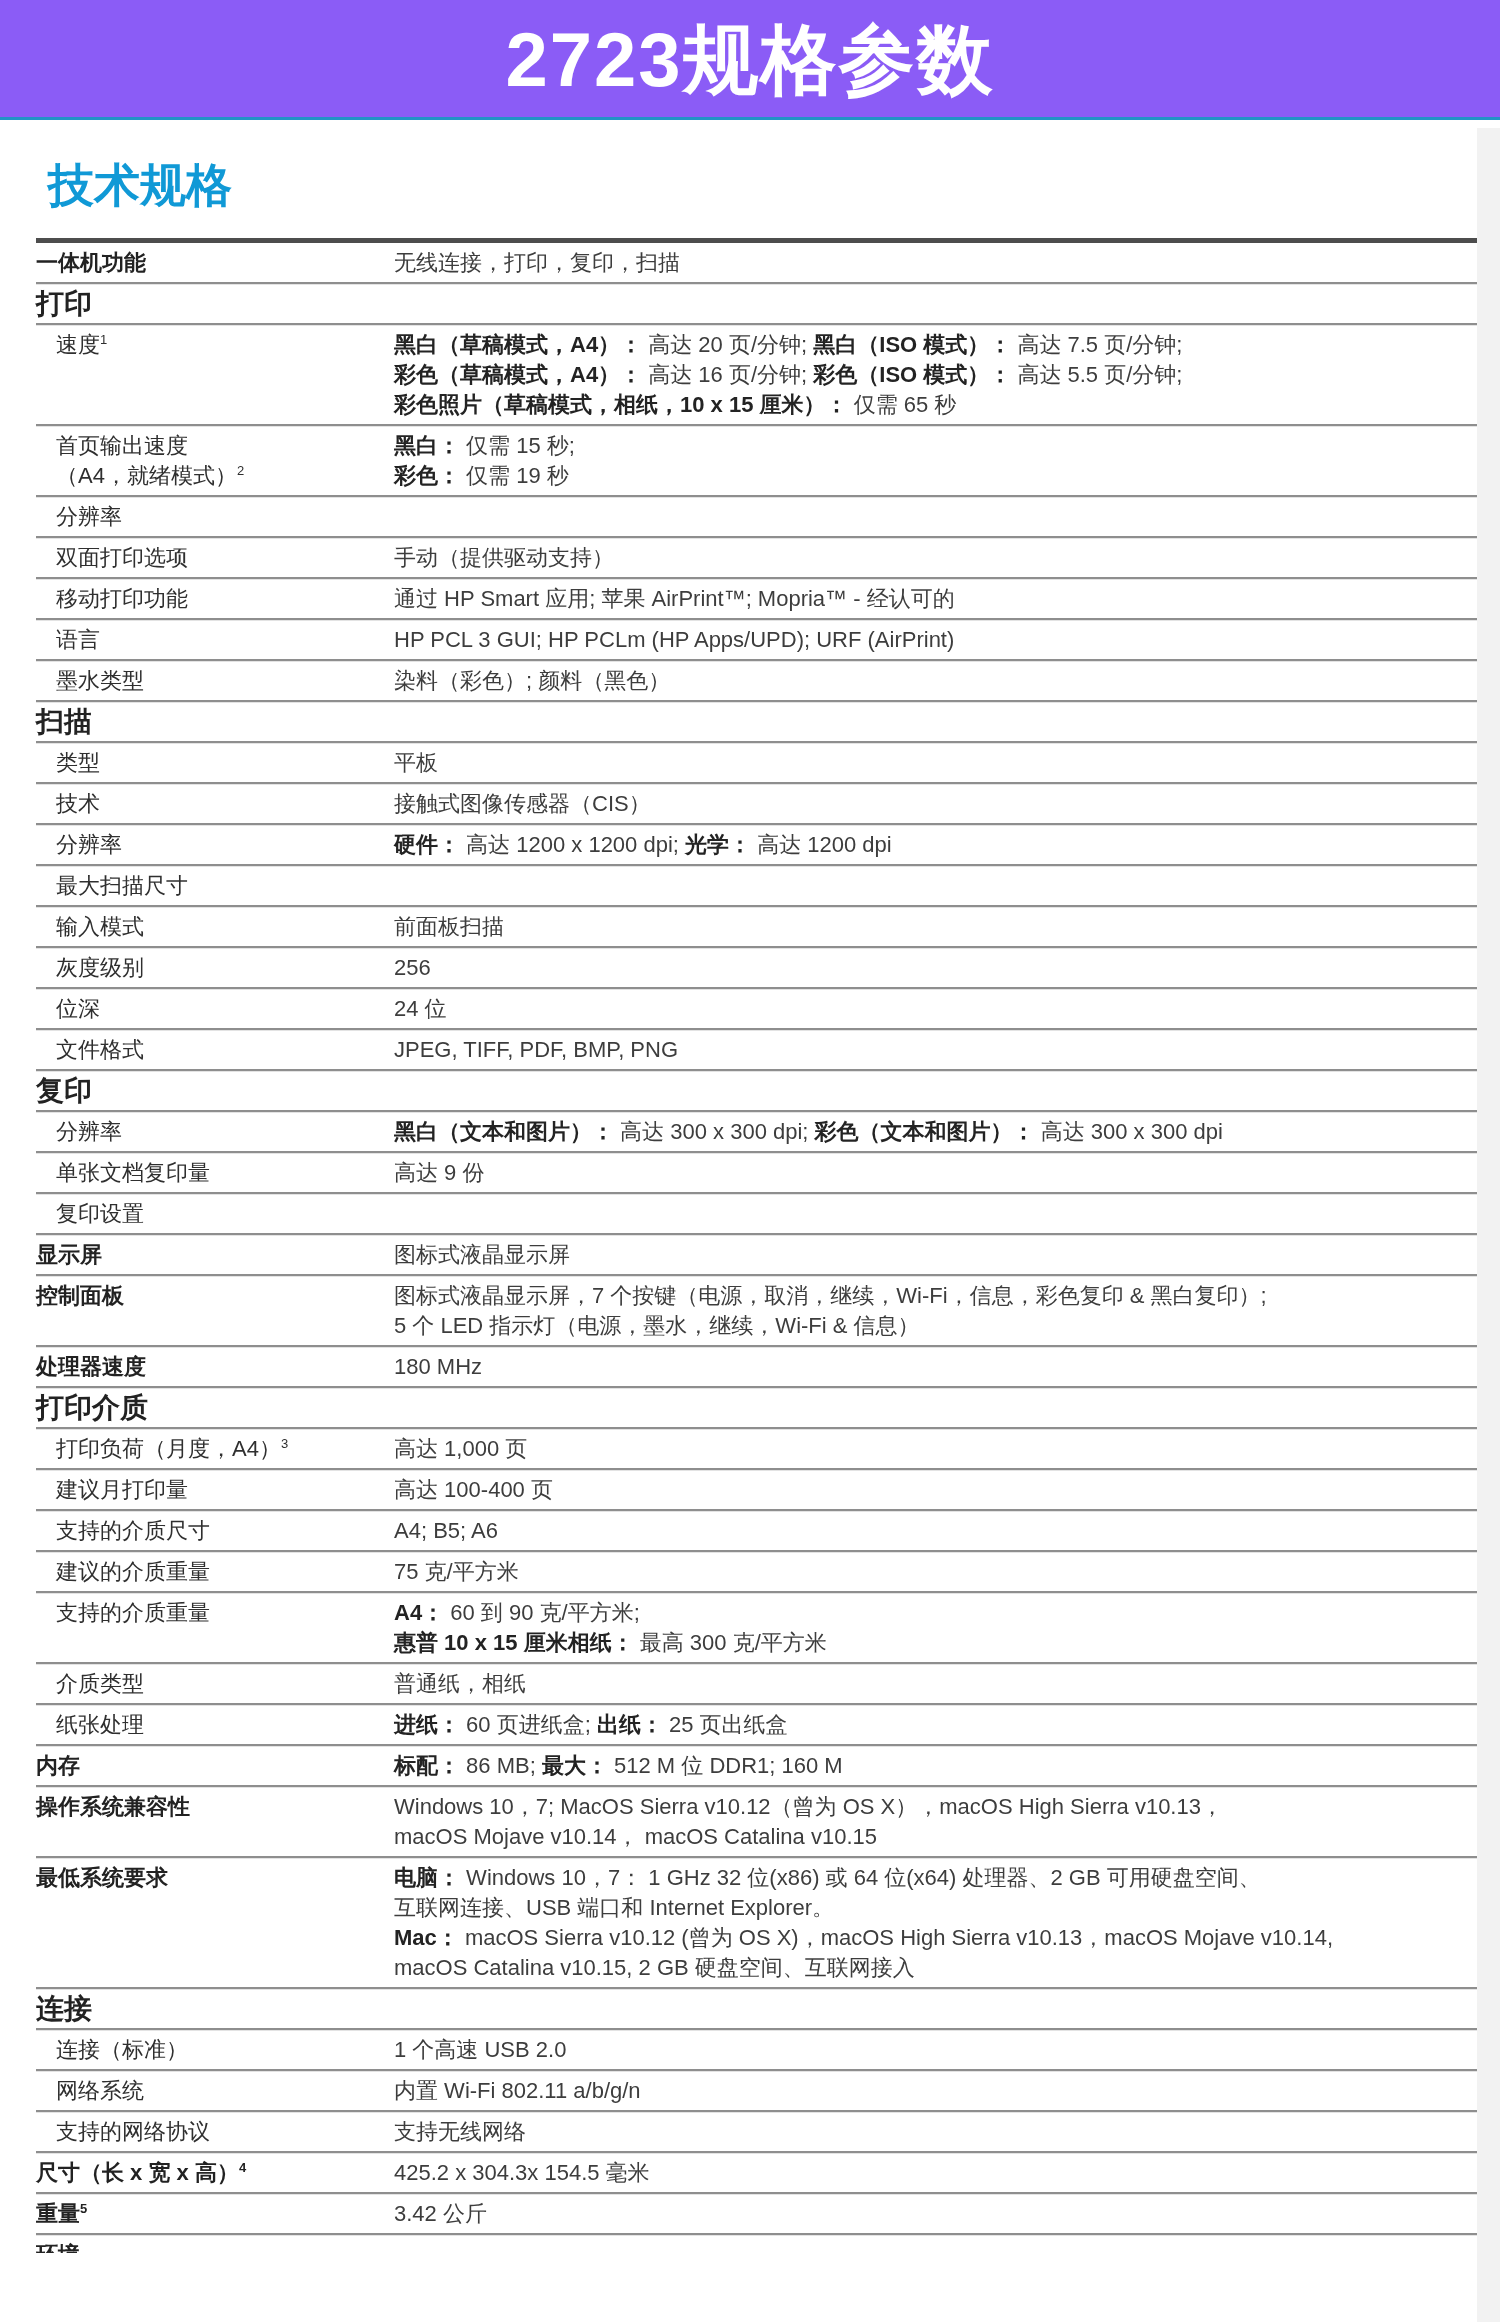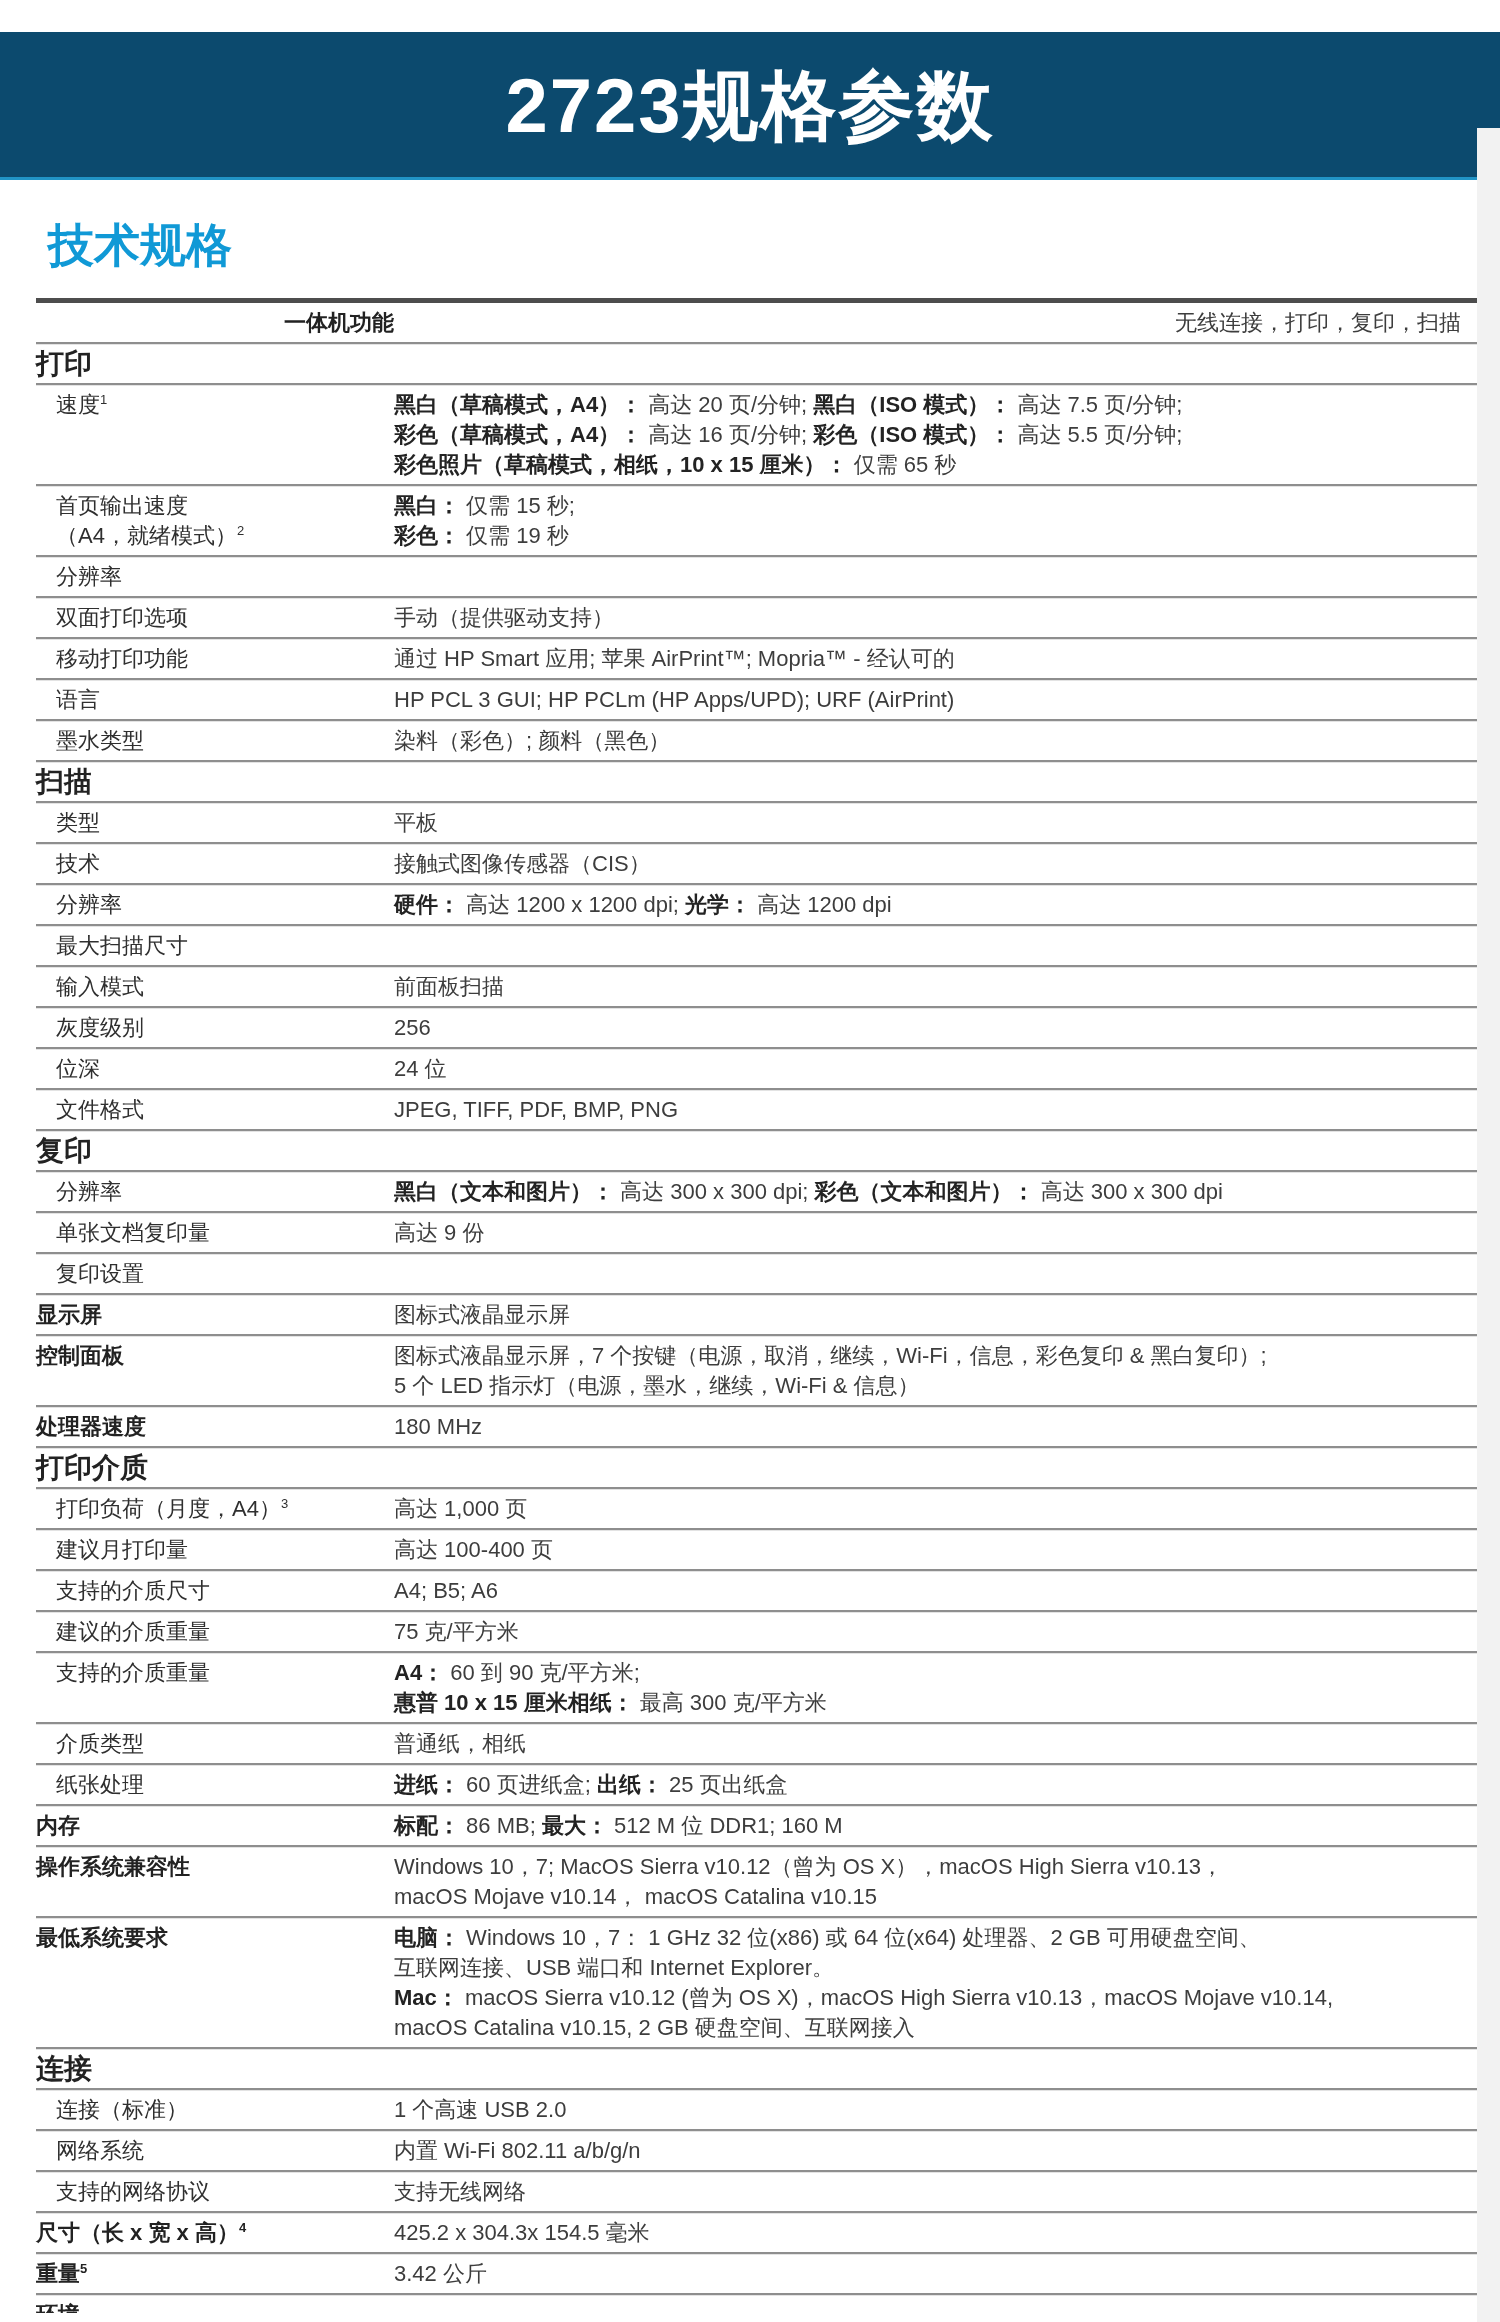--- a/index.html
+++ b/index.html
@@ -4,24 +4,24 @@
 <style>
   html, body {
     margin: 0; padding: 0;
     width: 1500px; height: 2322px;
     background: #ffffff;
     font-family: "Liberation Sans", "DejaVu Sans", sans-serif;
     overflow: hidden;
     position: relative;
   }
   .banner {
-    width: 1500px; height: 148px;
-    background: #0c4a6e;
+    width: 1500px; height: 120px;
+    background: #8b5cf6;
     box-shadow: inset 0 -3px 0 #2194c6;
-    display: flex; align-items: center; justify-content: center; margin-top: 32px;
+    display: flex; align-items: center; justify-content: center;
   }
   .banner h1 {
     margin: 0;
     color: #ffffff;
     font-size: 76px;
     font-weight: 700;
     letter-spacing: 2px;
     line-height: 1;
   }
   .right-strip {
@@ -49,21 +49,21 @@
   }
   .spec-table { width: 100%; }
   .row {
     position: relative;
     display: flex;
     padding: 7px 0 4px 0;
     color: #3d3d3d;
     font-size: 22px;
     line-height: 30px;
   }
-  .row:first-child { padding-top: 5px; text-align: right; }
+  .row:first-child { padding-top: 5px; }
   .row:not(:first-child)::before {
     content: "";
     position: absolute;
     top: 0; left: 0; right: 0;
     height: 3px;
     background: linear-gradient(to bottom, #8e8e8e 0px, #8e8e8e 2px, #e3e3e3 2px, #e3e3e3 3px);
   }
   .cell.label {
     width: 358px;
     flex: 0 0 358px;

